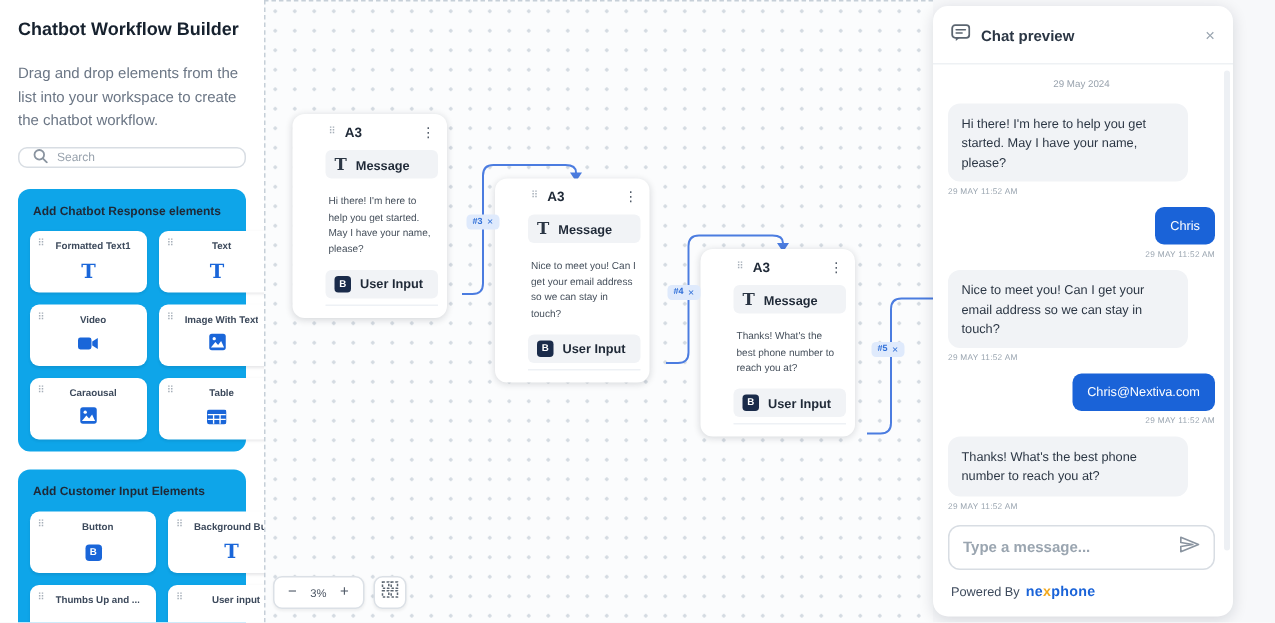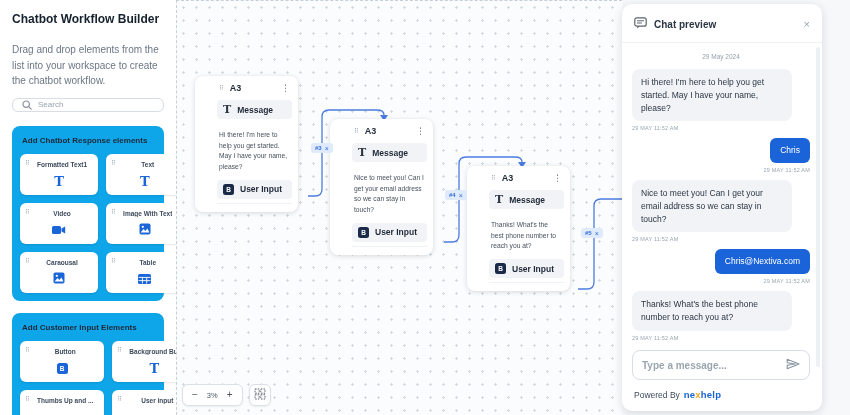--- a/index.html
+++ b/index.html
@@ -331,16 +331,16 @@
     <div class="chat-input">
       <input placeholder="Type a message..." style="">
       <span>
         <svg width="14" height="12" viewBox="0 0 14 12">
             <path d="M1.2 10.8 L13 6 L1.2 1.2 L1.2 4.7 L9.2 6 L1.2 7.3 Z" fill="none" stroke="#8a94a0" stroke-width="1.1" stroke-linejoin="round"></path>
           </svg>
       </span>
     </div>
     <div class="powered">
       <span>Powered By</span>
-      <span class="brand"><span>ne</span><span class="bx">x</span><span>help</span></span>
+      <span class="brand"><span>ne</span><span class="bx">x</span><span>phone</span></span>
     </div>
   </div>
 </div>
 
 </body></html>

